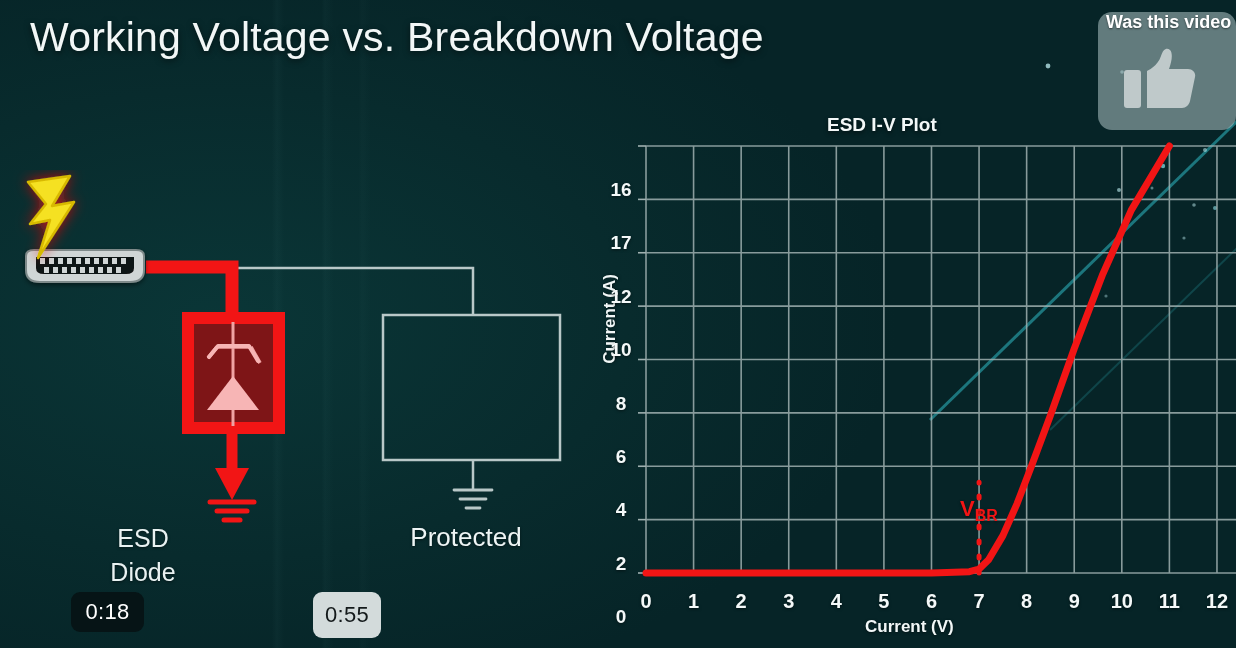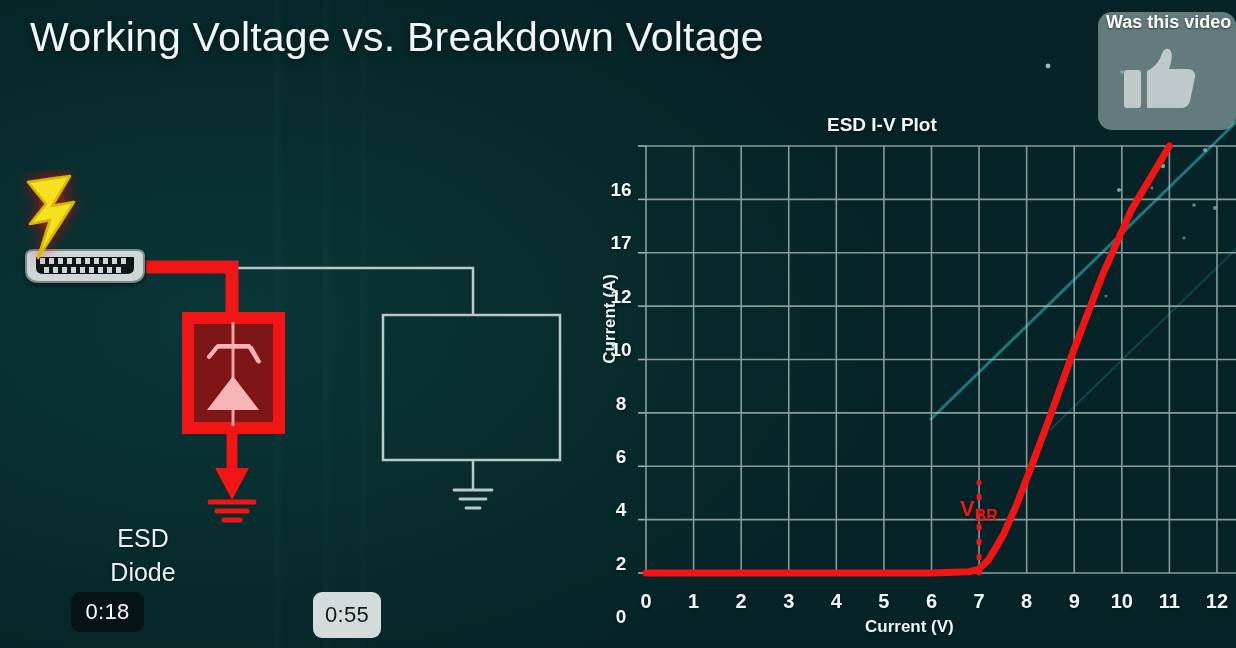--- a/index.html
+++ b/index.html
@@ -260,20 +260,21 @@
       <g filter="url(#boltglow)">
         <polygon points="20,12 62,6 44,36 66,32 30,88 42,50 22,54 38,34" fill="#f5e120" stroke="#d8b900" stroke-width="2.5" stroke-linejoin="round"></polygon>
       </g>
     </svg>
 
     <div id="esd-label">
       <div>ESD</div>
       <div>Diode</div>
     </div>
     <div id="prot-label">
+      <div>Protected</div>
     </div>
   </div>
 
   <div id="chart">
     <div id="chart-title">ESD I-V Plot</div>
     <div id="ylabel">Current (A)</div>
     <div id="xlabel">Current (V)</div>
 
     <div id="ytick-holder" style="position:absolute;left:0;top:0;width:66px;height:540px;">
         <div class="ytick" style="top: 469px;">0</div>

